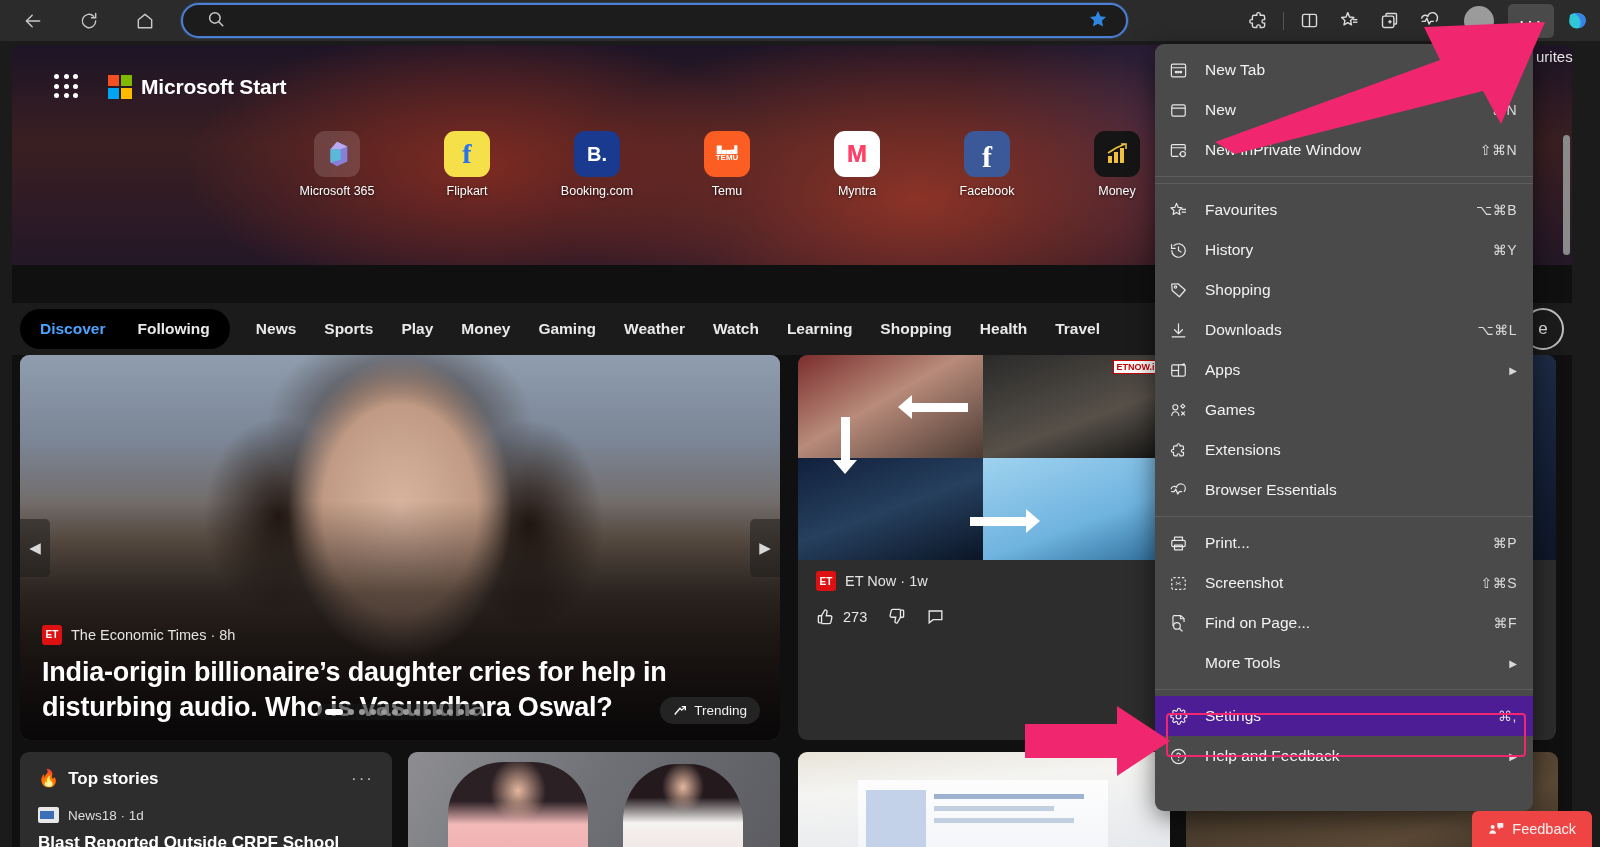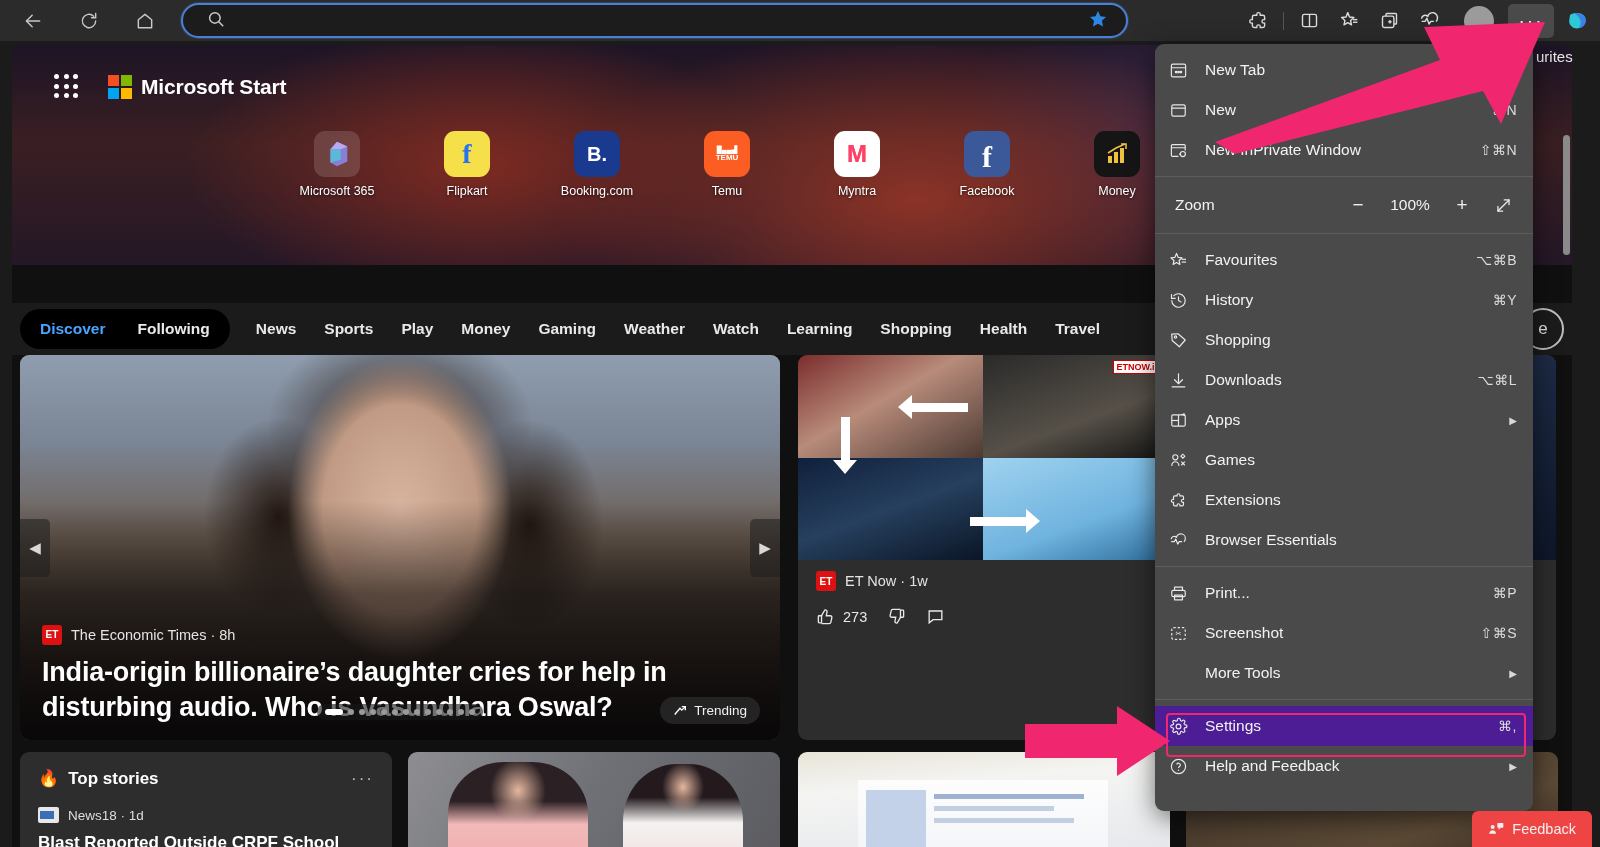--- a/index.html
+++ b/index.html
@@ -625,35 +625,20 @@
             <circle cx="17.5" cy="16.5" r="3.2"></circle>
             <line x1="14.5" y1="16.5" x2="12.8" y2="16.5"></line>
           </svg>
       </span>
       <span class="mi-lbl">New InPrivate Window</span>
       <span class="mi-key">⇧⌘N</span>
     </div>
 
     <div class="menu-sep"></div>
 
-    <div class="zoom-row">
-      <span class="zlbl">Zoom</span>
-      <span class="zoom-ctl">
-        <span class="zbtn">−</span>
-        <span class="zval">100%</span>
-        <span class="zbtn">+</span>
-        <span class="zfull">
-          <svg width="19" height="19" viewBox="0 0 24 24" fill="none" stroke="#ececec" stroke-width="1.6" stroke-linecap="round" stroke-linejoin="round">
-              <line x1="5" y1="19" x2="19" y2="5"></line>
-              <polyline points="13,5 19,5 19,11"></polyline>
-              <polyline points="11,19 5,19 5,13"></polyline>
-            </svg>
-        </span>
-      </span>
-    </div>
 
     <div class="menu-sep"></div>
 
     <div class="mi">
       <span class="mi-ico">
         <svg width="19" height="19" viewBox="0 0 24 24" fill="none" stroke="#e8e8e8" stroke-width="1.5" stroke-linejoin="round">
             <path d="M9.5 3 L11.5 8 L16.5 8.5 L12.7 12 L13.8 17 L9.5 14.4 L5.2 17 L6.3 12 L2.5 8.5 L7.5 8 Z"></path>
             <line x1="16" y1="10.5" x2="21.5" y2="10.5"></line>
             <line x1="16" y1="14" x2="21.5" y2="14"></line>
           </svg>
@@ -762,20 +747,32 @@
       <span class="mi-ico">
         <svg width="19" height="19" viewBox="0 0 24 24" fill="none" stroke="#e8e8e8" stroke-width="1.5" stroke-dasharray="3 2.4">
             <rect x="3.5" y="4.5" width="17" height="15" rx="2"></rect>
             <text x="12" y="15.5" font-size="9" fill="#e8e8e8" stroke="none" text-anchor="middle" font-family="'Liberation Sans',sans-serif">✂</text>
           </svg>
       </span>
       <span class="mi-lbl">Screenshot</span>
       <span class="mi-key">⇧⌘S</span>
     </div>
 
+    <div class="mi">
+      <span class="mi-ico">
+        <svg width="19" height="19" viewBox="0 0 24 24" fill="none" stroke="#e8e8e8" stroke-width="1.5" stroke-linejoin="round">
+            <path d="M19 10V5.5L14.5 2H6.5A1.5 1.5 0 0 0 5 3.5v12"></path>
+            <path d="M14.5 2v4h4.5"></path>
+            <circle cx="10" cy="15" r="4.2"></circle>
+            <line x1="13.2" y1="18.2" x2="16.5" y2="21.5" stroke-linecap="round"></line>
+          </svg>
+      </span>
+      <span class="mi-lbl">Find on Page...</span>
+      <span class="mi-key">⌘F</span>
+    </div>
 
     <div class="mi no-ico">
       <span class="mi-ico"></span>
       <span class="mi-lbl">More Tools</span>
       <span class="mi-caret">▶</span>
     </div>
 
     <div class="menu-sep"></div>
 
     <div class="mi highlighted">

